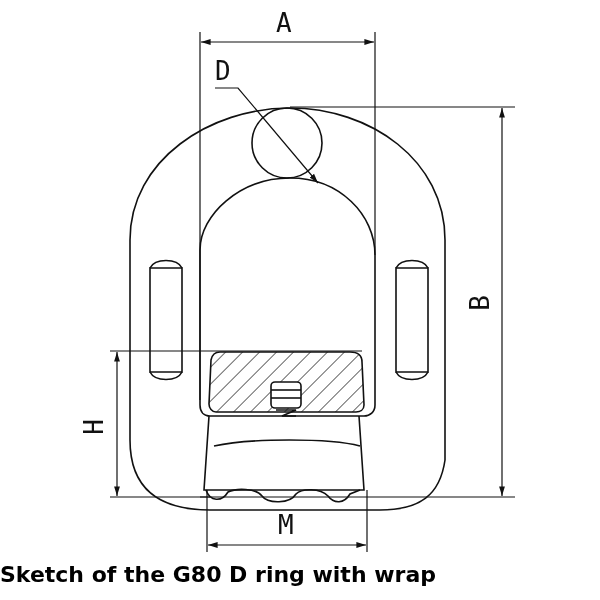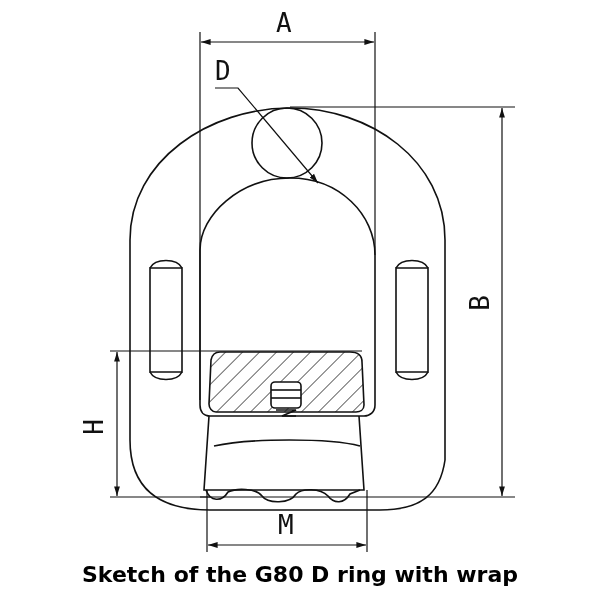--- a/index.html
+++ b/index.html
@@ -1,21 +1,21 @@
 <!DOCTYPE html>
 <html><head>
   <meta charset="utf-8">
   <style>
     html, body { margin: 0; padding: 0; background: #ffffff; }
     body { width: 600px; height: 600px; position: relative; overflow: hidden; }
     .drawing { position: absolute; left: 0; top: 0; width: 600px; height: 560px; }
     .drawing svg { width: 600px; height: 560px; display: block; }
     .dim-label { position: absolute; font-family: "DejaVu Sans Mono", monospace; font-size: 26px; color: #111; line-height: 1; }
     .caption {
-      position: absolute; left: 0; top: 562px; width: 600px; text-align: center;
+      position: absolute; left: 0; top: 562px; width: 600px; text-align: left;
       font-family: "DejaVu Sans", sans-serif; font-weight: bold; font-size: 22px; color: #000;
     }
     .rot-left { transform: rotate(-90deg); transform-origin: center center; }
   </style>
 </head>
 <body>
 
 <div class="drawing">
   <svg viewBox="0 0 600 560" xmlns="http://www.w3.org/2000/svg">
     <defs>

